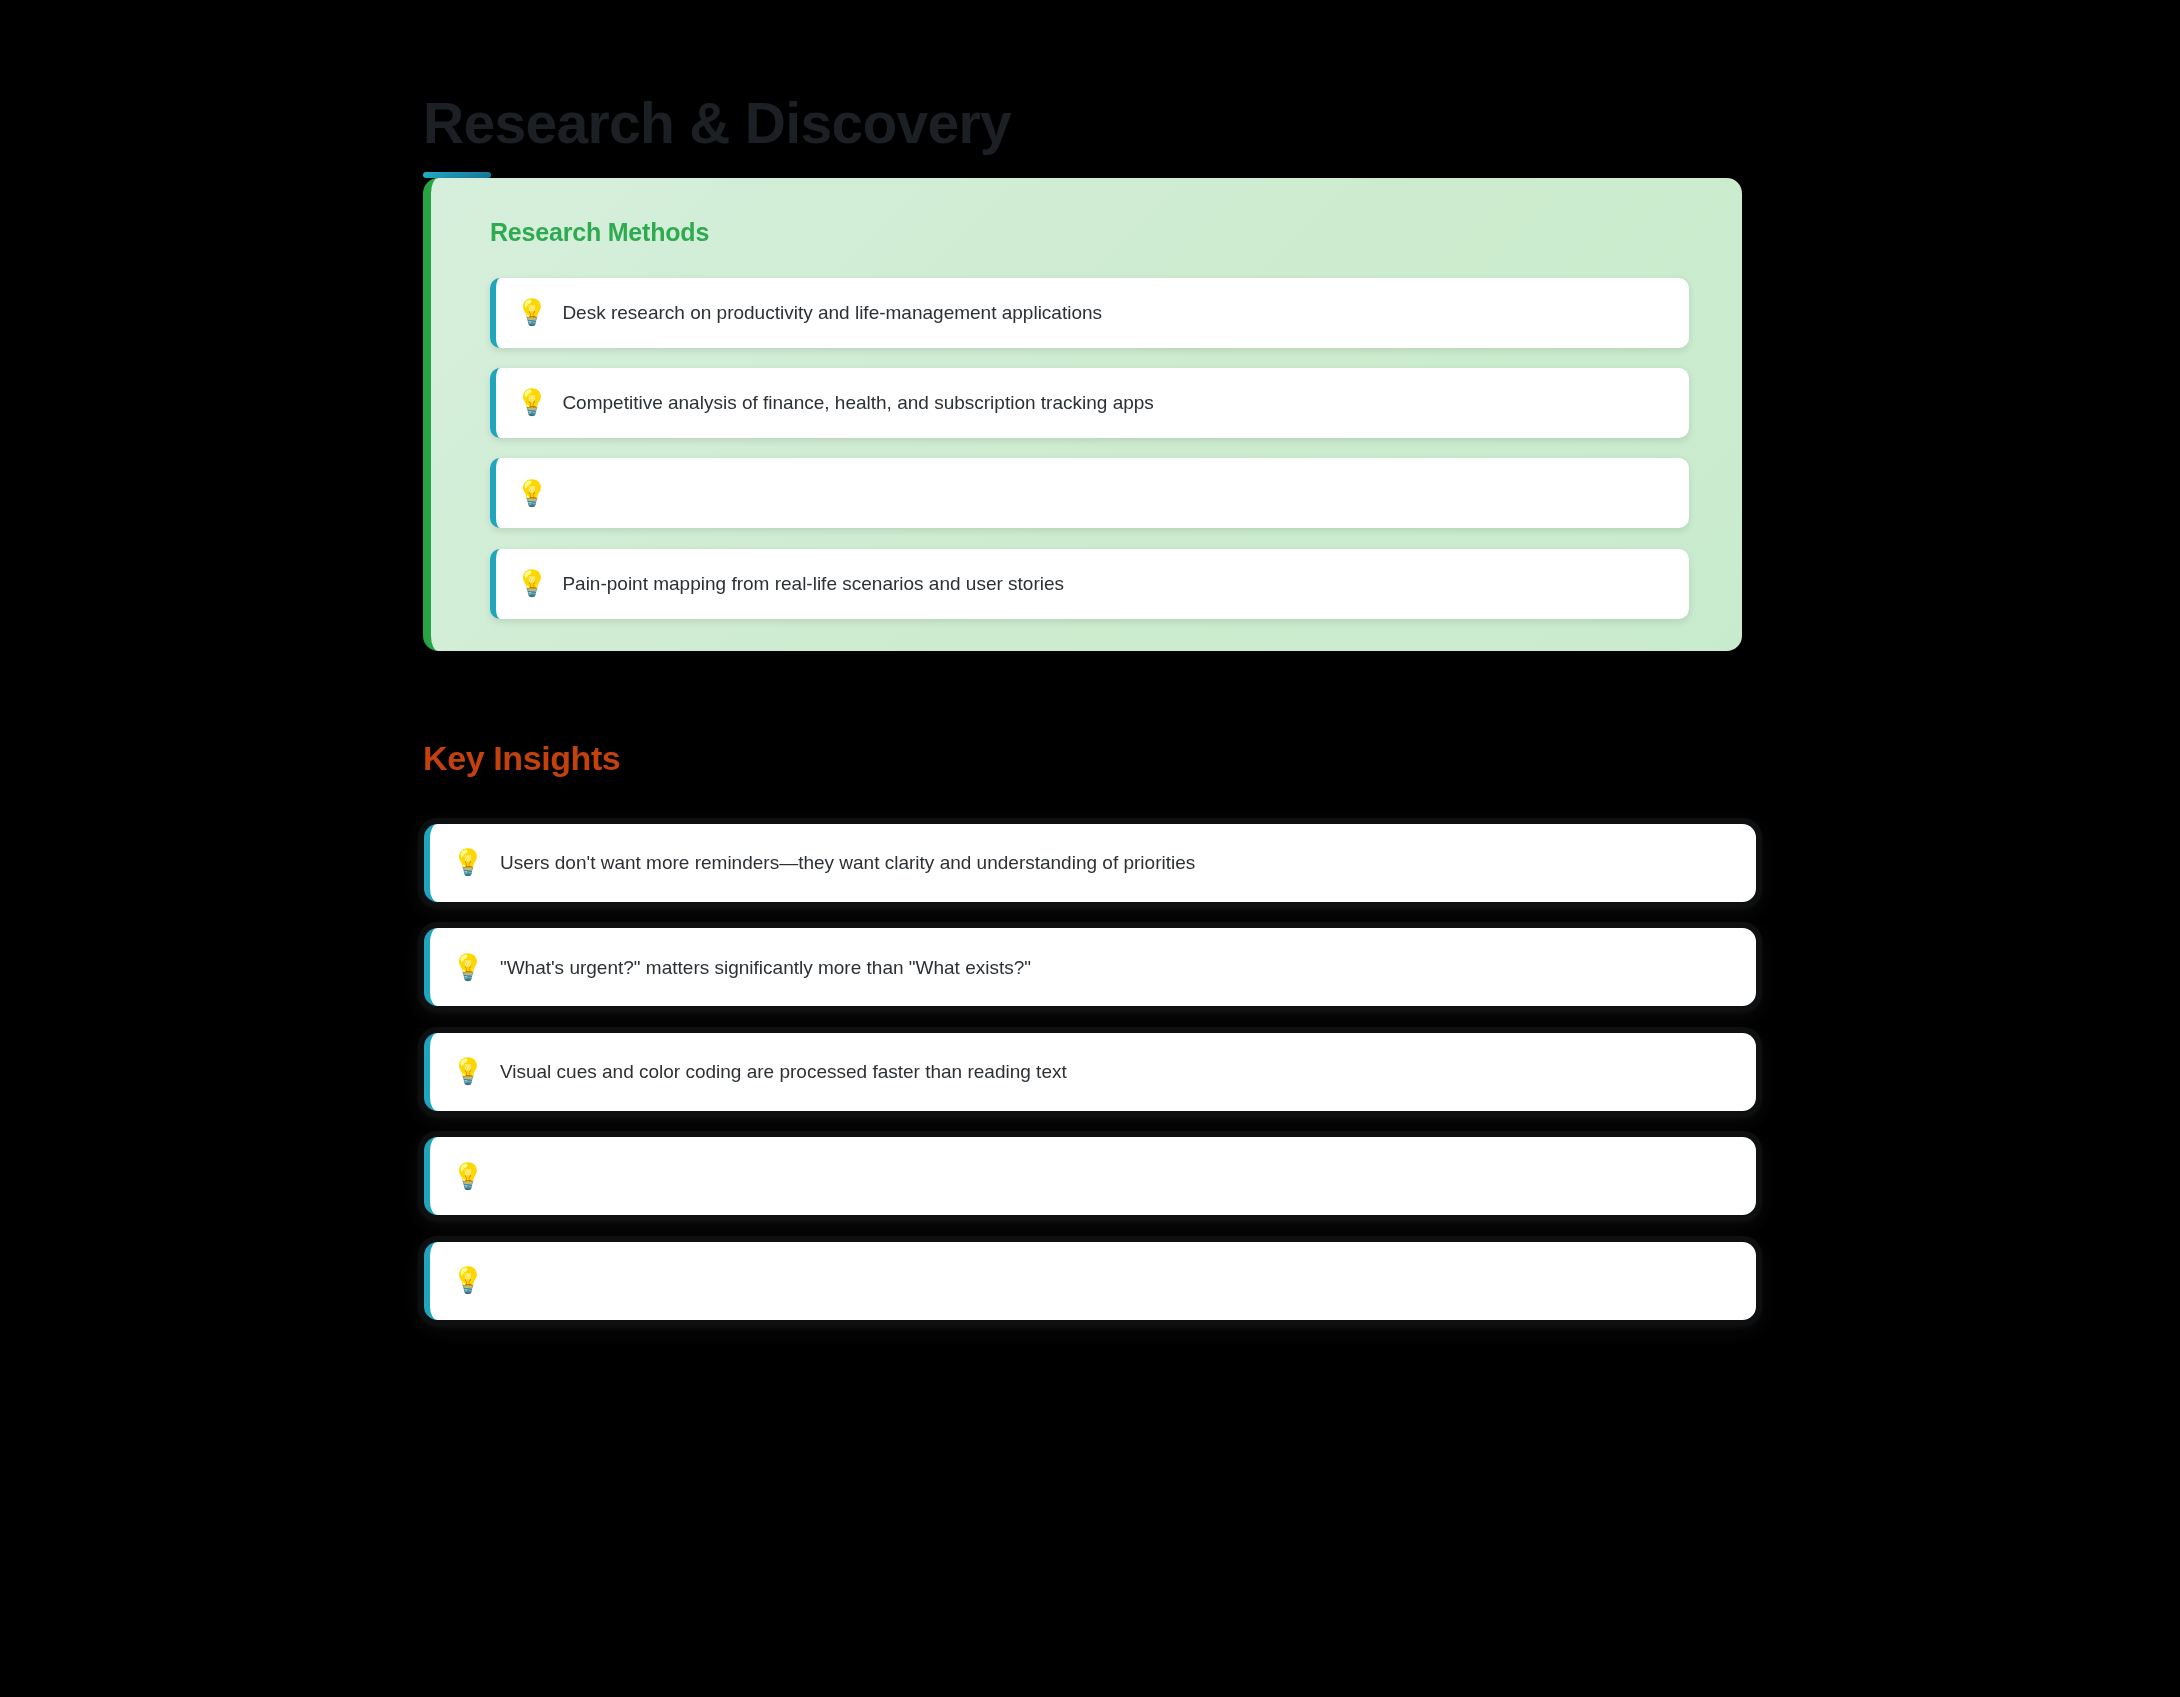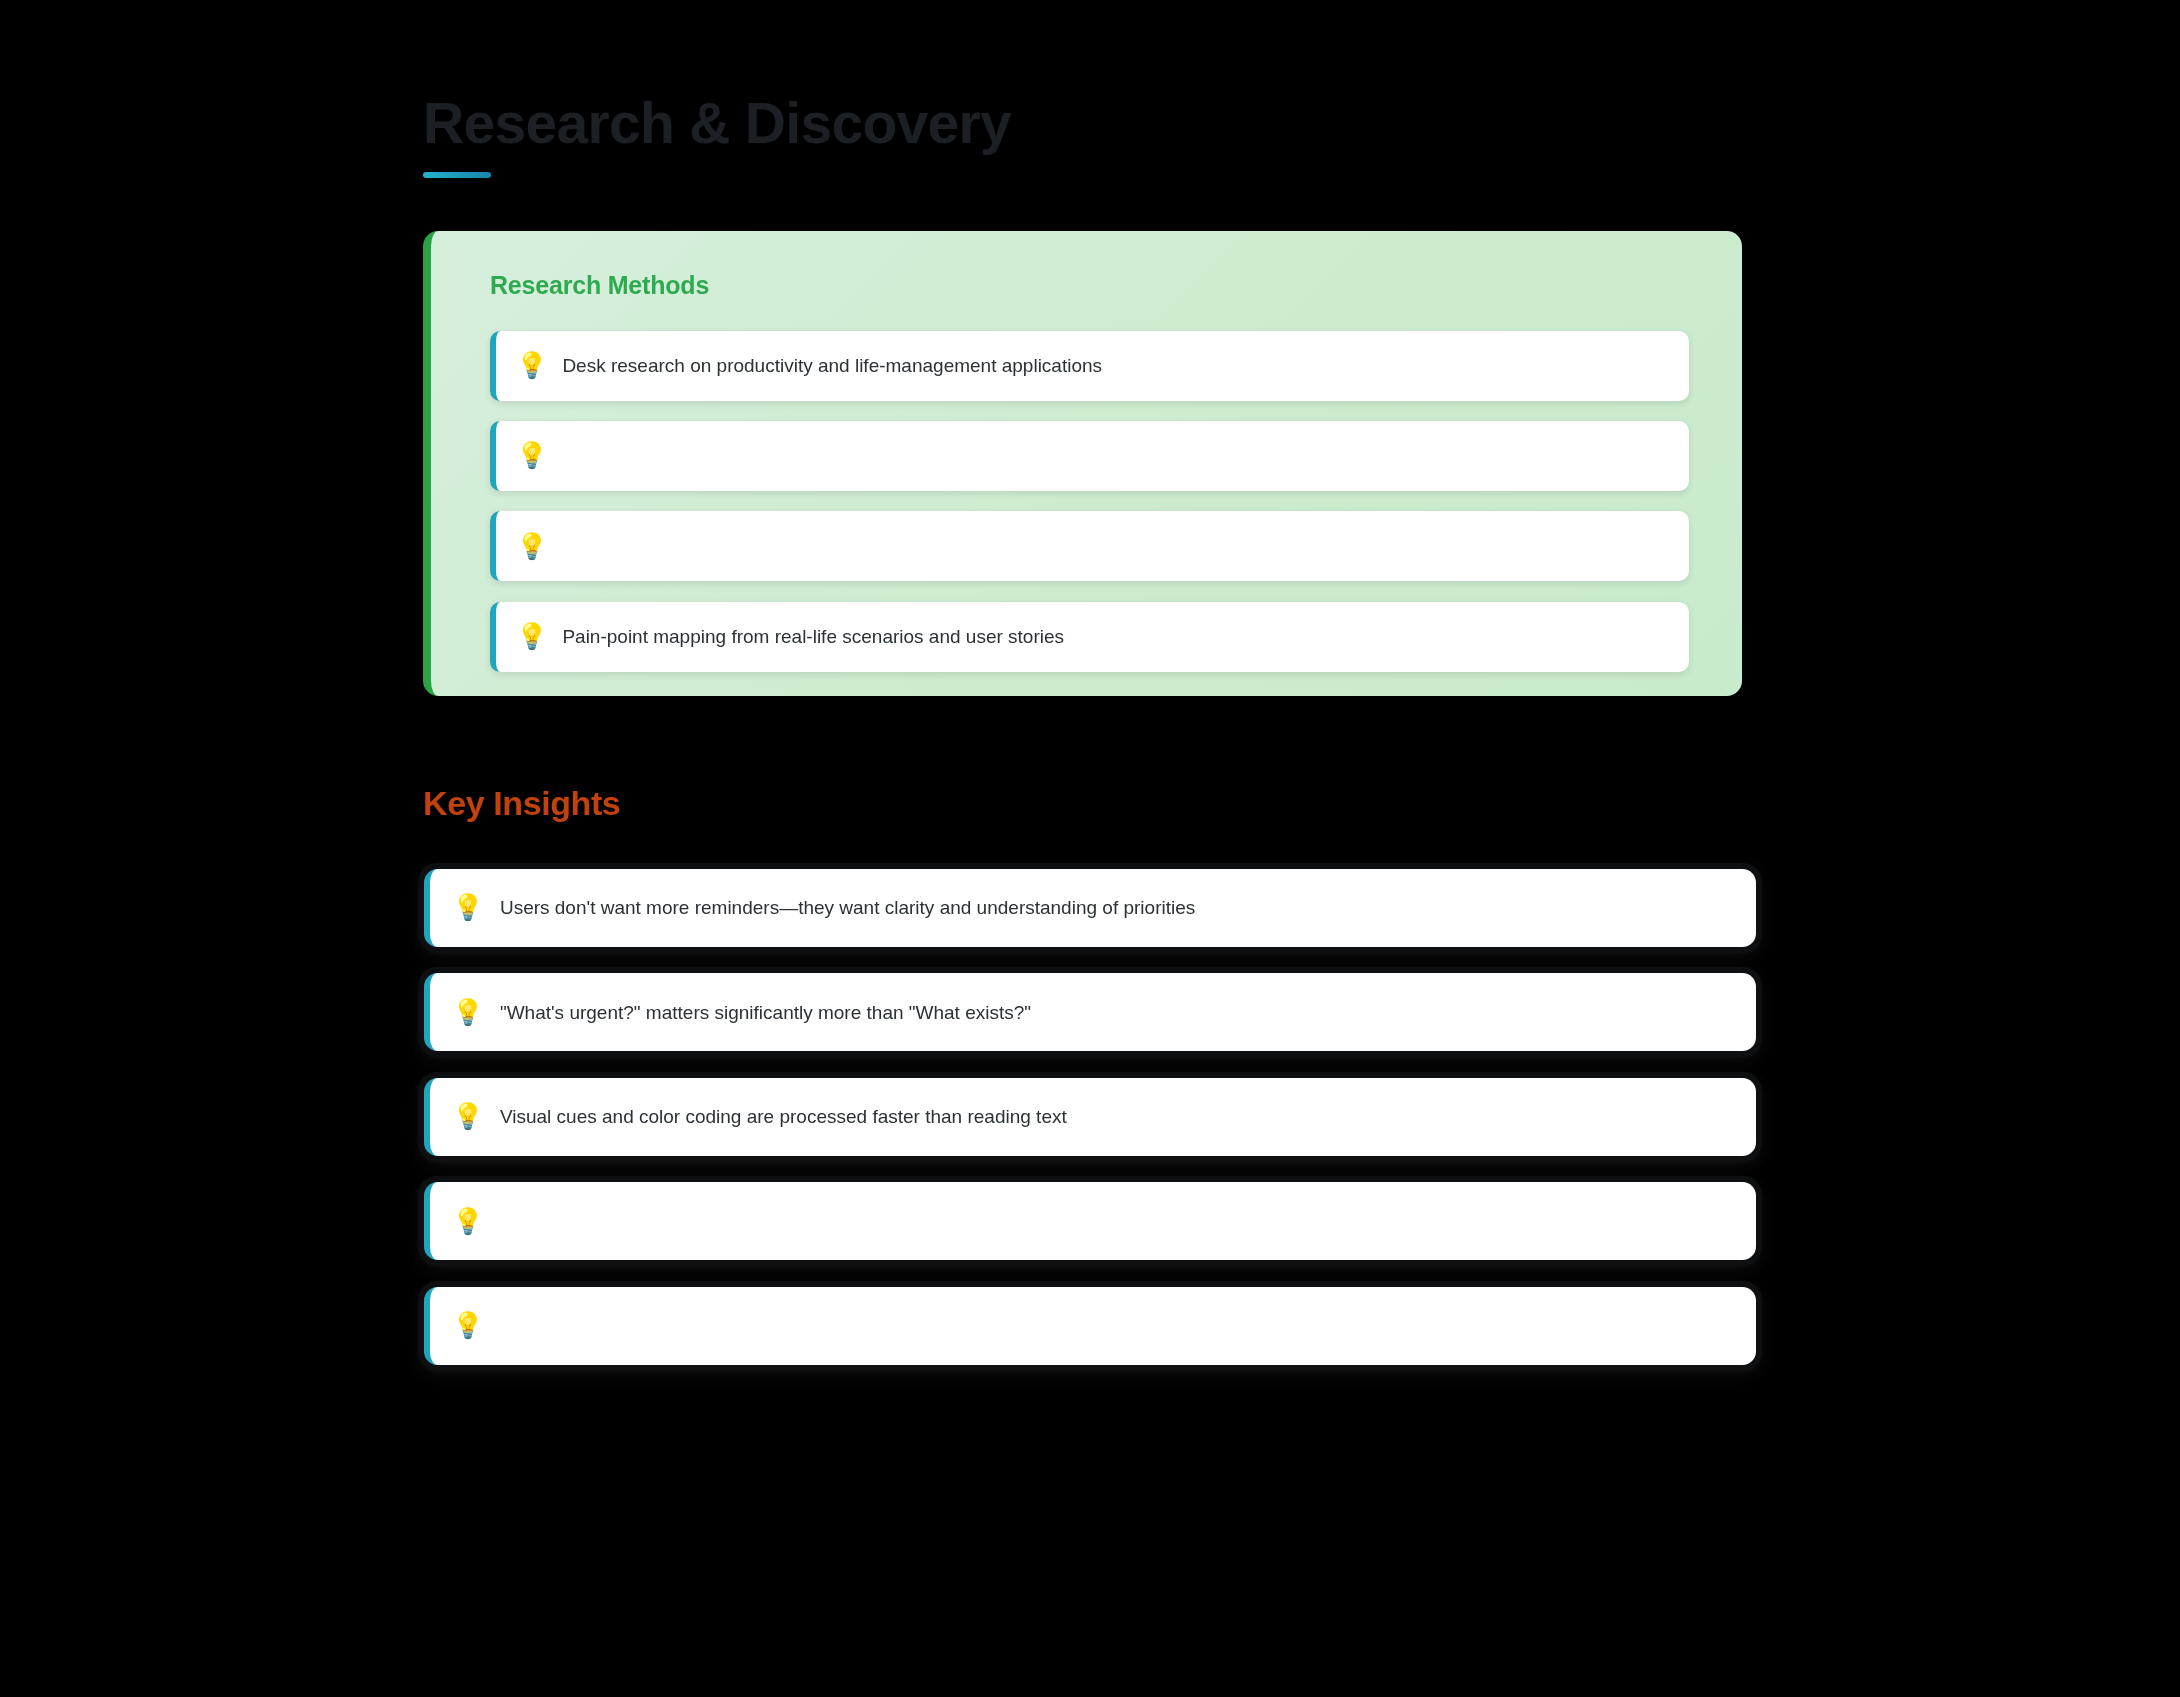--- a/index.html
+++ b/index.html
@@ -49,26 +49,25 @@
     width: 1295px;
     font-size: 19.6px;
     line-height: 1.72;
     font-weight: 400;
     color: #5a6066;
   }
 
   
   .methods-panel {
     position: relative;
-    margin-top: 53px;
     width: 1319px;
     background: linear-gradient(135deg, #d6efdc 0%, #cdeccf 55%, #c9ebcd 100%);
     border-left: 8.5px solid #27a544;
     border-radius: 15.3px;
-    padding: 40px 53px 24px 59px;
+    padding: 40px 53px 32px 59px;
     box-shadow: 0 8.5px 22px rgba(0,0,0,0.55);
   }
 
   .methods-title {
     font-size: 25px;
     font-weight: 700;
     letter-spacing: -0.2px;
     color: #2eaa50;
     margin-bottom: 31px;
   }
@@ -159,20 +158,21 @@
     <section class="methods-panel">
       <h2 class="methods-title">Research Methods</h2>
 
       <div class="method-item">
         <span class="bulb">💡</span>
         <span class="item-text">Desk research on productivity and life-management applications</span>
       </div>
 
       <div class="method-item">
         <span class="bulb">💡</span>
+        <span class="item-text">Competitive analysis of finance, health, and subscription tracking apps</span>
       </div>
 
       <div class="method-item">
         <span class="bulb">💡</span>
       </div>
 
       <div class="method-item">
         <span class="bulb">💡</span>
         <span class="item-text">Pain-point mapping from real-life scenarios and user stories</span>
       </div>

